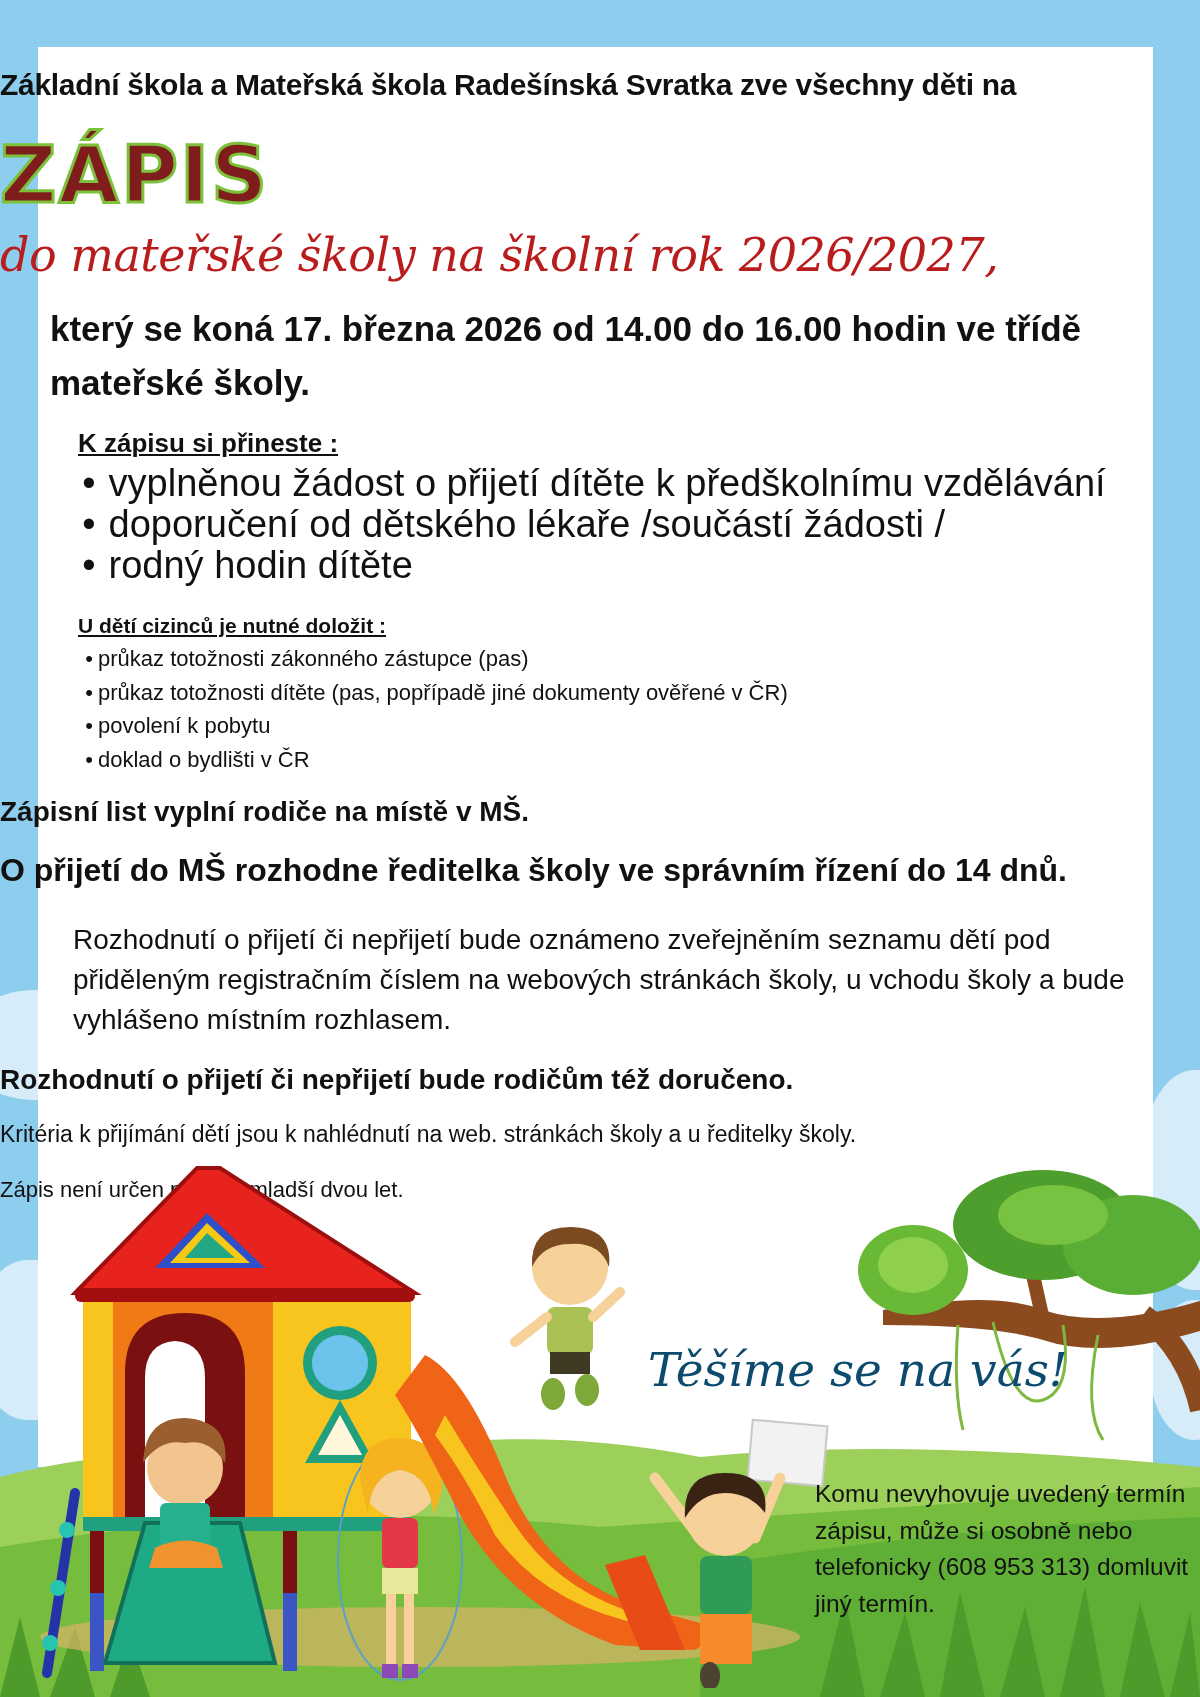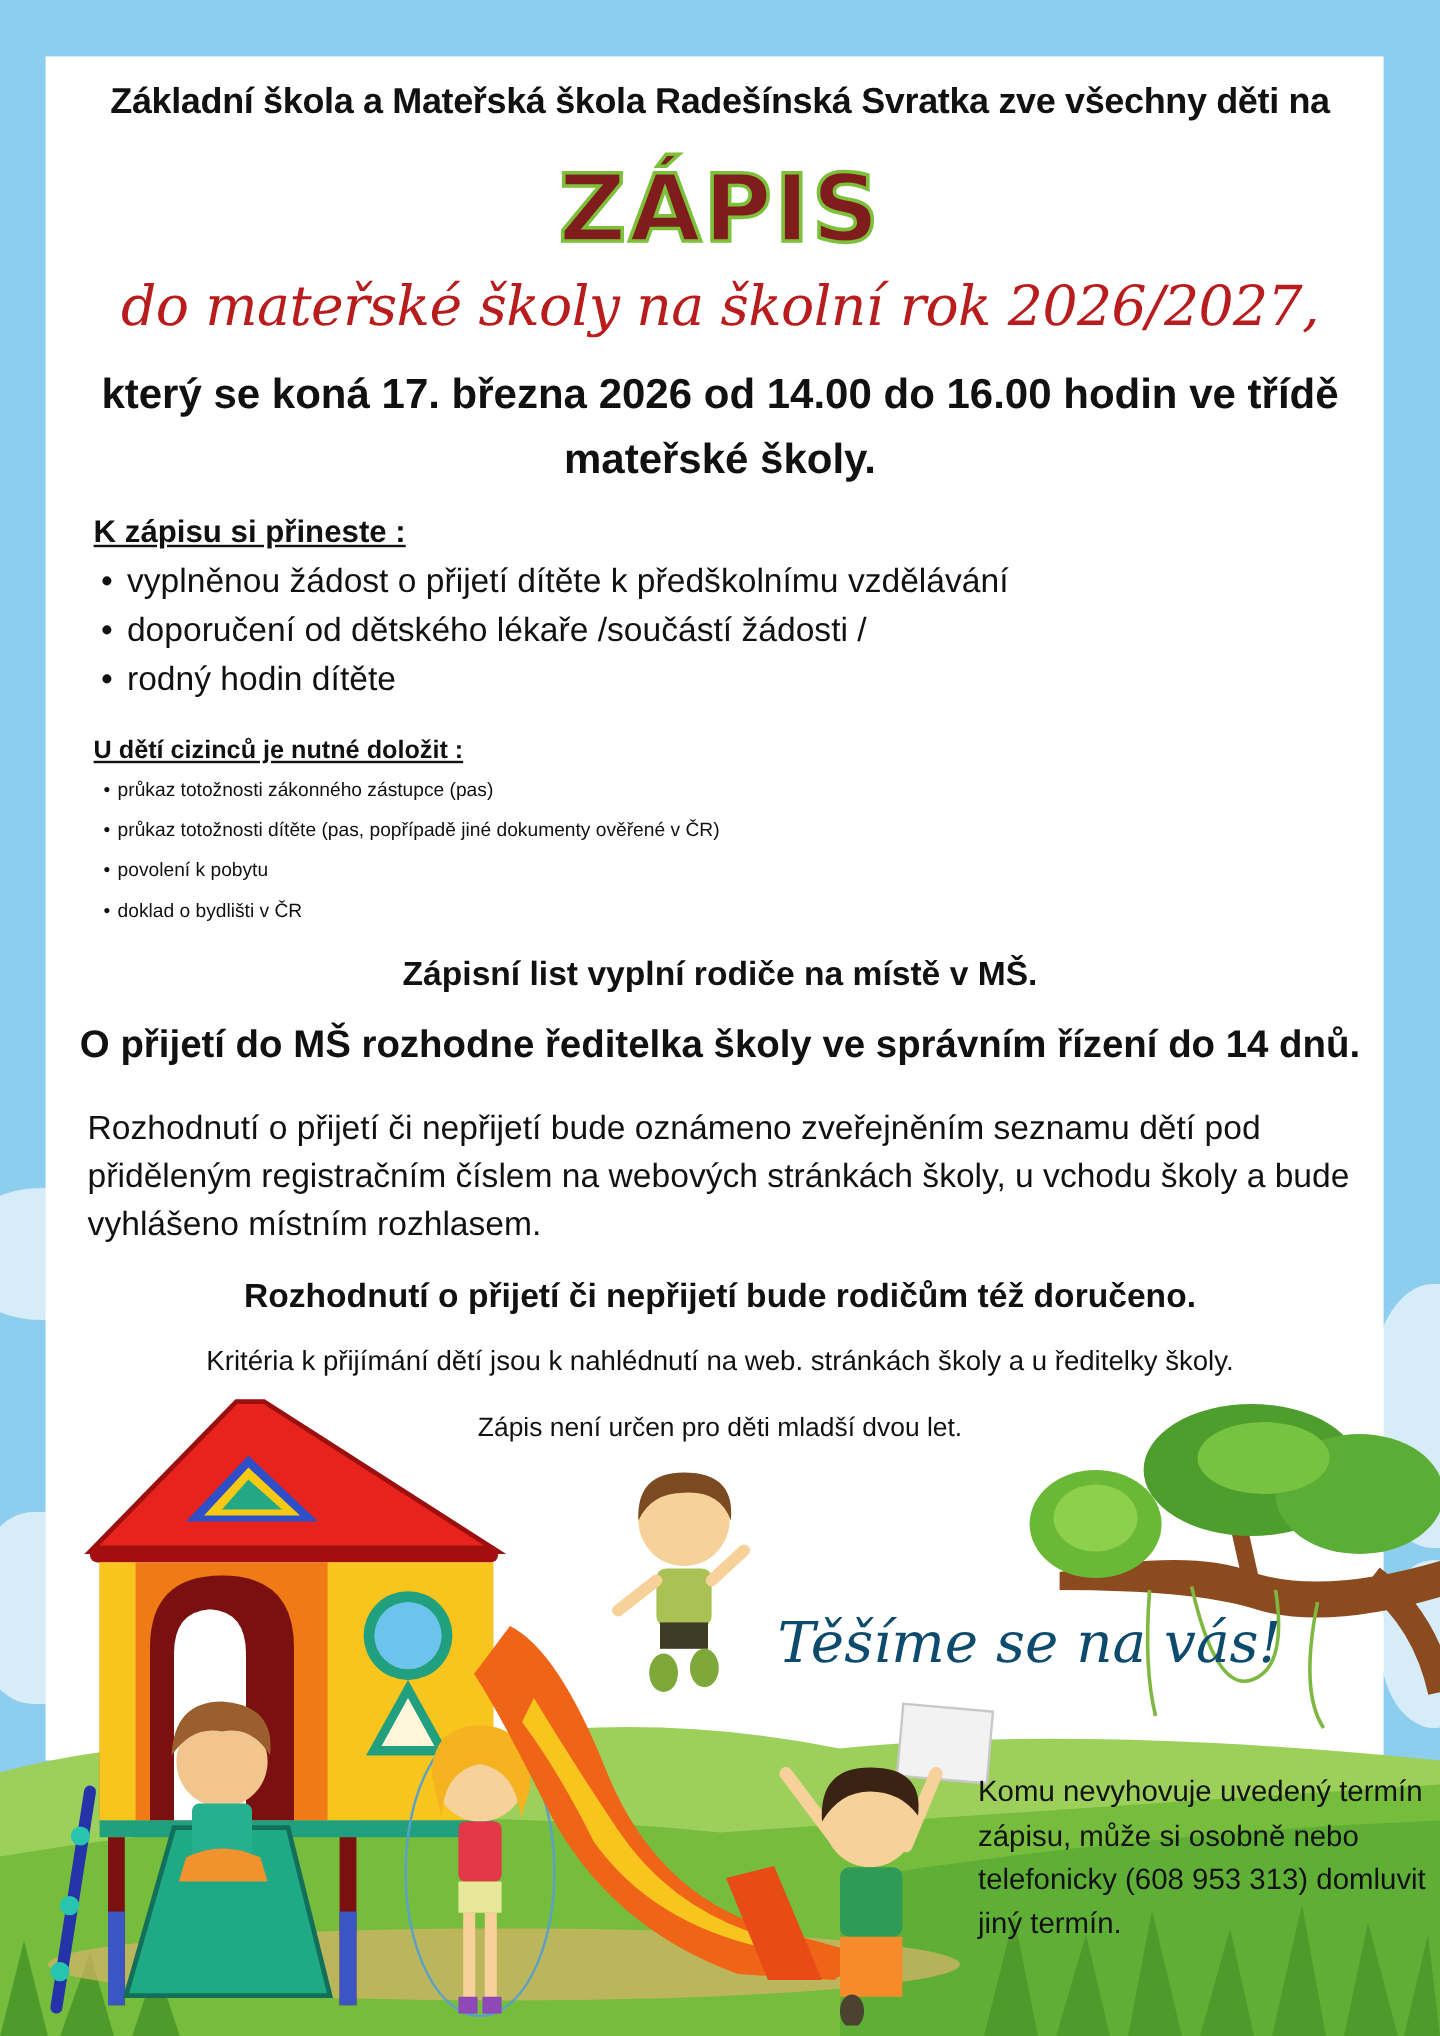--- a/index.html
+++ b/index.html
@@ -6,35 +6,35 @@
   body { width:1200px; height:1697px; position:relative; overflow:hidden;
          background:#8DCDEE; font-family:"Liberation Sans", sans-serif; color:#111; }
 
   
   .cloud { position:absolute; background:#D6ECF9; border-radius:50%; }
   
   .meadow { position:absolute; left:0; right:0; bottom:0; height:300px; }
 
   .panel { position:absolute; left:38px; top:47px; width:1115px; height:1420px; background:#fff; }
 
-  .t { position:absolute; left:0; width:1200px; text-align:center; }
+  .t { position:absolute; left:0; width:1200px; text-align:left; }
   .intro { top:68px; font-size:30px; font-weight:bold; letter-spacing:-0.3px; }
   .zapis { top:130px; font-size:78px; font-weight:bold; color:#7f1d1d;
            -webkit-text-stroke:3px #7DC13B; letter-spacing:2px; font-family:"DejaVu Sans", sans-serif; }
   .subtitle { top:228px; font-size:46px; color:#b91c1c; font-family:"DejaVu Serif", serif; font-style:italic; letter-spacing:-0.5px; }
   .when { top:302px; font-size:35px; font-weight:bold; line-height:54px; padding:0 50px; box-sizing:border-box; }
 
   .section { position:absolute; left:78px; }
   .sec-head { font-weight:bold; text-decoration:underline; }
   .s1 { top:428px; }
   .s1 .sec-head { font-size:26px; margin-bottom:4px; }
-  .s1 .li { font-size:28px; line-height:41px; padding-left:2px; }
+  .s1 .li { font-size:38px; line-height:41px; padding-left:2px; }
   .s2 { top:614px; }
   .s2 .sec-head { font-size:21px; margin-bottom:4px; }
-  .s2 .li { font-size:16px; line-height:33.5px; padding-left:2px; }
+  .s2 .li { font-size:22px; line-height:33.5px; padding-left:2px; }
   .bullet { display:inline-block; width:18px; text-align:center; }
 
   .b1 { top:796px; font-size:28px; font-weight:bold; }
   .b2 { top:852px; font-size:32px; font-weight:bold; }
   .para { position:absolute; left:73px; top:920px; width:1090px; font-size:28px; line-height:40px; }
   .b3 { top:1064px; font-size:28px; font-weight:bold; }
   .crit { top:1121px; font-size:23px; }
   .young { top:1177px; font-size:22px; }
 
   .tesime { position:absolute; left:648px; top:1342px; font-size:47px; color:#0c4a6e;

